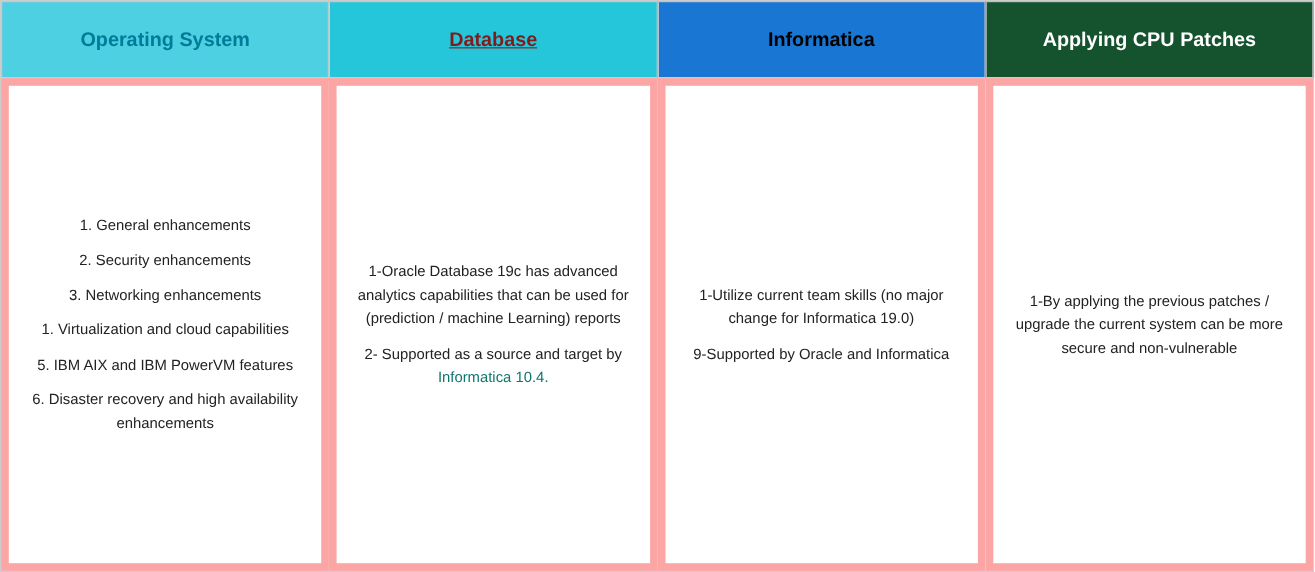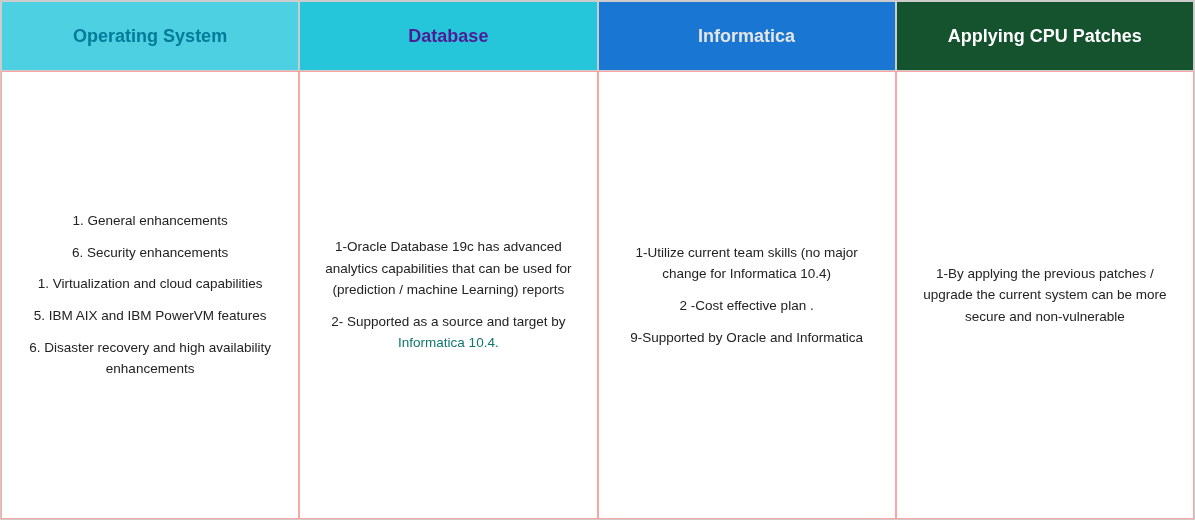--- a/index.html
+++ b/index.html
@@ -33,27 +33,27 @@
       display: flex;
       align-items: center;
       justify-content: center;
       text-align: center;
       padding: 10px 15px;
       font-weight: bold;
       font-size: 18px;
       color: #fff;
     }
     .header-col-1 { background-color: #4dd0e1; color: #007b99; }
-    .header-col-2 { background-color: #26c6da; color: #4c1d95; }
-    .header-col-3 { background-color: #1976d2; color: #e5e5e5; }
+    .header-col-2 { background-color: #26c6da; color: #7f1d1d; text-decoration: underline; }
+    .header-col-3 { background-color: #1976d2; color: #000000; }
     .header-col-4 { background-color: #14532d; color: #fff; }
 
     .body-col {
       flex: 1;
-      border: 1px solid #fca5a5;
+      border: 7px solid #fca5a5;
       display: flex;
       flex-direction: column;
       align-items: center;
       justify-content: center;
       padding: 10px 18px;
       text-align: center;
       font-size: 13.5px;
       color: #222;
       line-height: 1.6;
       gap: 10px;
@@ -88,21 +88,24 @@
     </div>
   </div>
 
   <div class="body-row">
 
     <div class="body-col">
       <div class="item-block">
         <span>1. General enhancements</span>
       </div>
       <div class="item-block">
-        <span>6. Security enhancements</span>
+        <span>2. Security enhancements</span>
+      </div>
+      <div class="item-block">
+        <span>3. Networking enhancements</span>
       </div>
       <div class="item-block">
         <span>1. Virtualization and cloud capabilities</span>
       </div>
       <div class="item-block">
         <span>5. IBM AIX and IBM PowerVM features</span>
       </div>
       <div class="item-block">
         <span>6. Disaster recovery and high availability enhancements</span>
       </div>
@@ -112,24 +115,21 @@
       <div class="item-block">
         <span>1-Oracle Database 19c has advanced analytics capabilities that can be used for (prediction / machine Learning) reports</span>
       </div>
       <div class="item-block">
         2- Supported as a source and target by <span class="highlight">Informatica 10.4.</span>
       </div>
     </div>
 
     <div class="body-col">
       <div class="item-block">
-        <span>1-Utilize current team skills (no major change for Informatica 10.4)</span>
-      </div>
-      <div class="item-block">
-        <span>2 -Cost effective plan .</span>
+        <span>1-Utilize current team skills (no major change for Informatica 19.0)</span>
       </div>
       <div class="item-block">
         <span>9-Supported by Oracle and Informatica</span>
       </div>
     </div>
 
     <div class="body-col">
       <div class="item-block">
         <span>1-By applying the previous patches / upgrade the current system can be more secure and non-vulnerable</span>
       </div>

